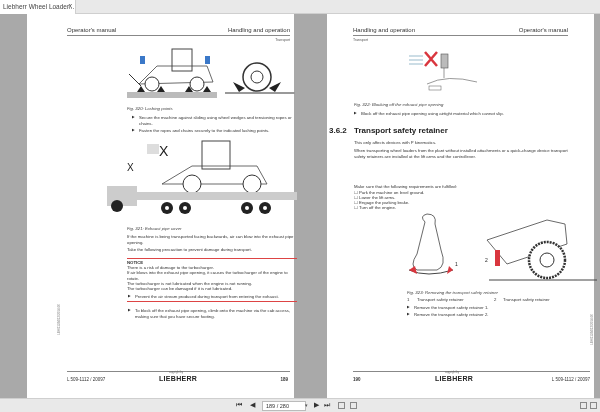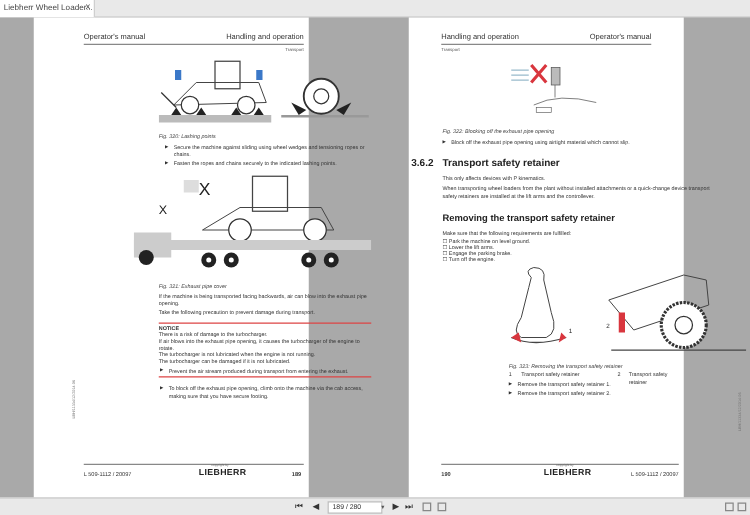--- a/index.html
+++ b/index.html
@@ -1,21 +1,21 @@
 <!DOCTYPE html>
 <html><head>
 <meta charset="utf-8">
 <style>
   * { box-sizing: border-box; margin: 0; padding: 0; }
   html, body { width: 600px; height: 412px; overflow: hidden; background: #a9a9a9; font-family: "Liberation Sans", sans-serif; }
   .tabbar { position: absolute; left: 0; top: 0; width: 600px; height: 14px; background: #e9e9e9; border-bottom: 1px solid #cfcfcf; }
   .tab { position: absolute; left: 0; top: 0; height: 14px; width: 76px; background: #fff; border-right: 1px solid #cfcfcf; font-size: 6.5px; color: #444; padding: 3px 0 0 3px; white-space: nowrap; }
   .tab .close { position: absolute; right: 3px; top: 2px; font-size: 7px; color: #333; }
   .viewer { position: absolute; left: 0; top: 14px; width: 600px; height: 384px; background: #a9a9a9; }
-  .page { position: absolute; top: 0; width: 220px; height: 384px; background: #fff; }
+  .page { position: absolute; top: 0; width: 267px; height: 384px; background: #fff; }
   .page.left { left: 27px; }
   .page.right { left: 327px; }
   .hdr { position: absolute; top: 13px; font-size: 6px; color: #333; }
   .hdr-line { position: absolute; top: 21px; height: 1px; background: #888; }
   .sub { position: absolute; top: 24px; font-size: 3.5px; color: #555; }
   .cap { position: absolute; font-size: 4.3px; font-style: italic; color: #444; }
   .txt { position: absolute; font-size: 4.3px; color: #333; line-height: 5.5px; }
   .bullet::before { content: "\25B6"; font-size: 3.5px; position: absolute; left: -7px; top: 0; color: #333; }
   .h2 { position: absolute; font-size: 8px; font-weight: bold; color: #222; }
   .h3 { position: absolute; font-size: 7.5px; font-weight: bold; color: #222; }
@@ -131,21 +131,20 @@
       <rect x="22" y="42" width="12" height="4" fill="none" stroke="#555" stroke-width="0.5"></rect>
     </svg>
     <div class="cap" style="left:27px; top:88px;">Fig. 322: Blocking off the exhaust pipe opening</div>
     <div class="txt bullet" style="left:34px; top:97px; width:230px;">Block off the exhaust pipe opening using airtight material which cannot slip.</div>
 
     <div class="h2" style="left:2px; top:112px;">3.6.2</div>
     <div class="h2" style="left:27px; top:112px;">Transport safety retainer</div>
     <div class="txt" style="left:27px; top:126px; width:200px;">This only affects devices with P kinematics.</div>
     <div class="txt" style="left:27px; top:134px; width:220px;">When transporting wheel loaders from the plant without installed attachments or a quick-change device transport safety retainers are installed at the lift arms and the controllever.</div>
 
-    <div class="h3" style="left:27px; top:156px;">Removing the transport safety retainer</div>
     <div class="txt" style="left:27px; top:170px; width:220px;">Make sure that the following requirements are fulfilled:</div>
     <div class="txt" style="left:27px; top:176px;">☐ <span>Park the machine on level ground.</span></div>
     <div class="txt" style="left:27px; top:181px;">☐ <span>Lower the lift arms.</span></div>
     <div class="txt" style="left:27px; top:186px;">☐ <span>Engage the parking brake.</span></div>
     <div class="txt" style="left:27px; top:191px;">☐ <span>Turn off the engine.</span></div>
 
     <svg style="left:70px; top:196px;" width="200" height="74" viewBox="0 0 200 74">
       <path d="M28 12 Q22 6 30 4 Q40 4 38 14 L44 40 Q50 56 40 60 L20 60 Q12 56 20 44 L26 20 Z" fill="#fff" stroke="#444" stroke-width="0.8"></path>
       <path d="M12 60 Q30 68 56 60" stroke="#444" fill="none"></path>
       <polygon points="12,60 18,56 20,64" fill="#d9363e"></polygon>

